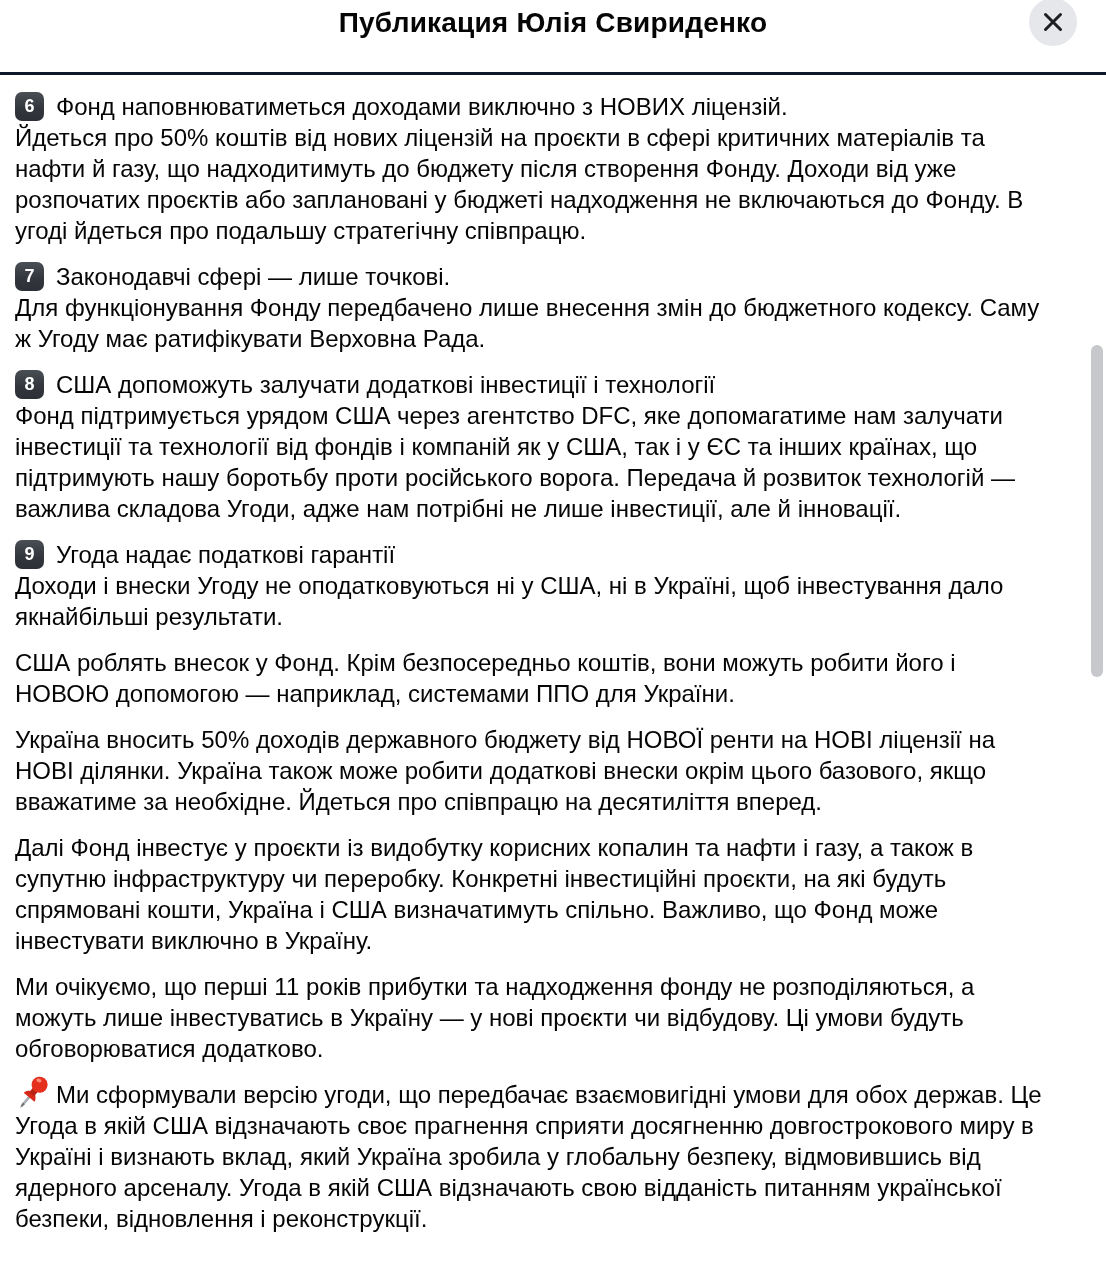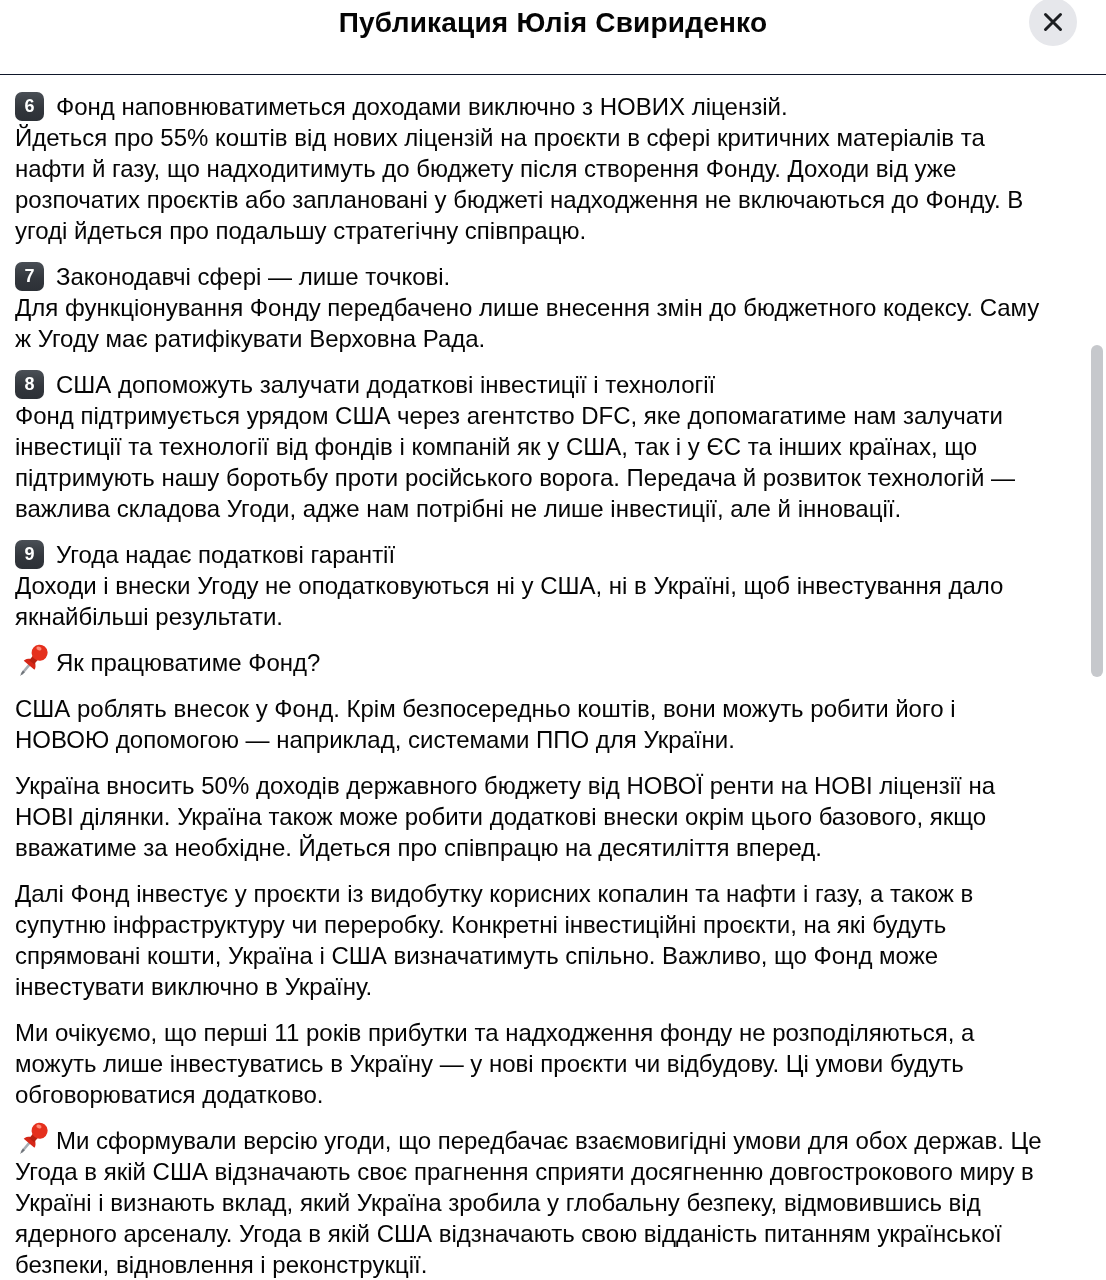--- a/index.html
+++ b/index.html
@@ -11,21 +11,21 @@
     background: #ffffff;
     font-family: "Liberation Sans", sans-serif;
     color: #050505;
     position: relative;
   }
   
   .dialog-header {
     position: relative;
     height: 75px;
     background: #ffffff;
-    border-bottom: 1px solid #0f172a;
+    border-bottom: 3px solid #0f172a;
     box-sizing: border-box;
   }
   .dialog-title {
     text-align: center;
     font-size: 28px;
     font-weight: bold;
     line-height: 34px;
     padding-top: 6px;
     letter-spacing: 0.2px;
   }
@@ -97,21 +97,21 @@
   </button>
 </div>
 
 <div class="post-content">
 
   <div class="block">
     <div class="head-row">
       <span class="keycap-badge">6</span>
       <span>Фонд наповнюватиметься доходами виключно з НОВИХ ліцензій.</span>
     </div>
-    <p>Йдеться про 55% коштів від нових ліцензій на проєкти в сфері критичних матеріалів та нафти й газу, що надходитимуть до бюджету після створення Фонду. Доходи від уже розпочатих проєктів або заплановані у бюджеті надходження не включаються до Фонду. В угоді йдеться про подальшу стратегічну співпрацю.</p>
+    <p>Йдеться про 50% коштів від нових ліцензій на проєкти в сфері критичних матеріалів та нафти й газу, що надходитимуть до бюджету після створення Фонду. Доходи від уже розпочатих проєктів або заплановані у бюджеті надходження не включаються до Фонду. В угоді йдеться про подальшу стратегічну співпрацю.</p>
   </div>
 
   <div class="block">
     <div class="head-row">
       <span class="keycap-badge">7</span>
       <span>Законодавчі сфері — лише точкові.</span>
     </div>
     <p>Для функціонування Фонду передбачено лише внесення змін до бюджетного кодексу. Саму ж Угоду має ратифікувати Верховна Рада.</p>
   </div>
 
@@ -124,36 +124,20 @@
   </div>
 
   <div class="block">
     <div class="head-row">
       <span class="keycap-badge">9</span>
       <span>Угода надає податкові гарантії</span>
     </div>
     <p>Доходи і внески Угоду не оподатковуються ні у США, ні в Україні, щоб інвестування дало якнайбільші результати.</p>
   </div>
 
-  <div class="block">
-    <p>
-      <span class="pin-wrap">
-        <svg width="36" height="40" viewBox="0 0 36 40">
-          <g transform="rotate(40 18 22)">
-            <rect x="16.6" y="23" width="2.6" height="14" rx="1.2" fill="#a9adb3"></rect>
-            <path d="M17.9 39 L16.6 33 L19.2 33 Z" fill="#6e7378"></path>
-            <path d="M11 25 C11 22.5 13 21 14.5 19.5 L21.5 19.5 C23 21 25 22.5 25 25 Z" fill="#d62718"></path>
-            <rect x="14.8" y="13" width="6.4" height="8" fill="#b8200f"></rect>
-            <circle cx="18" cy="8.6" r="8" fill="#e5301d"></circle>
-            <ellipse cx="14.8" cy="5.8" rx="2.6" ry="1.8" fill="#ff8a77" transform="rotate(-25 14.8 5.8)"></ellipse>
-          </g>
-        </svg>
-      </span><span>Як працюватиме Фонд?</span>
-    </p>
-  </div>
 
   <div class="block">
     <p>США роблять внесок у Фонд. Крім безпосередньо коштів, вони можуть робити його і НОВОЮ допомогою — наприклад, системами ППО для України.</p>
   </div>
   <div class="block">
     <p>Україна вносить 50% доходів державного бюджету від НОВОЇ ренти на НОВІ ліцензії на НОВІ ділянки. Україна також може робити додаткові внески окрім цього базового, якщо вважатиме за необхідне. Йдеться про співпрацю на десятиліття вперед.</p>
   </div>
   <div class="block">
     <p>Далі Фонд інвестує у проєкти із видобутку корисних копалин та нафти і газу, а також в супутню інфраструктуру чи переробку. Конкретні інвестиційні проєкти, на які будуть спрямовані кошти, Україна і США визначатимуть спільно. Важливо, що Фонд може інвестувати виключно в Україну.</p>
   </div>

